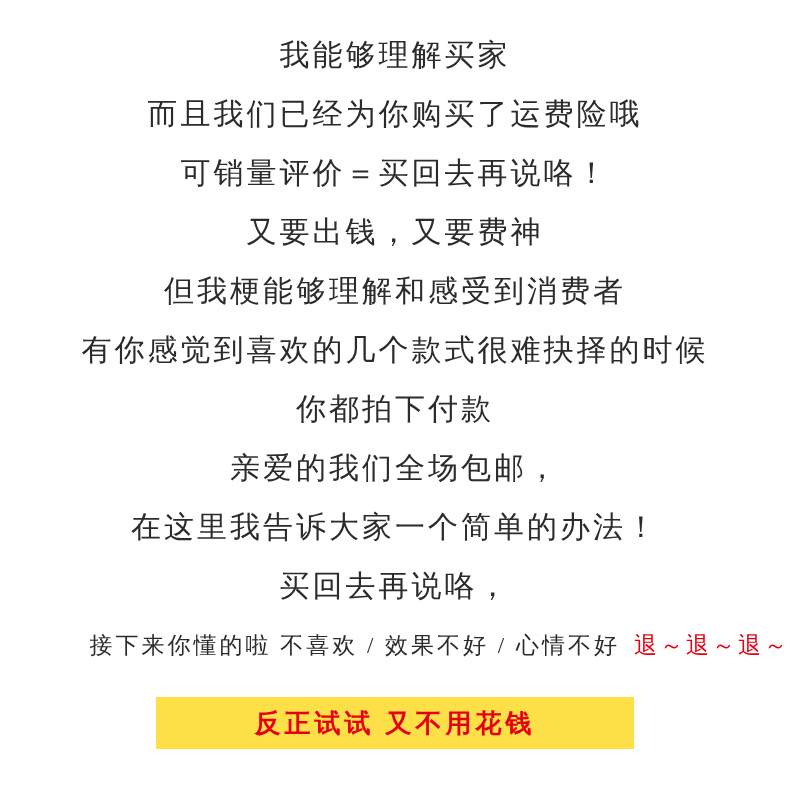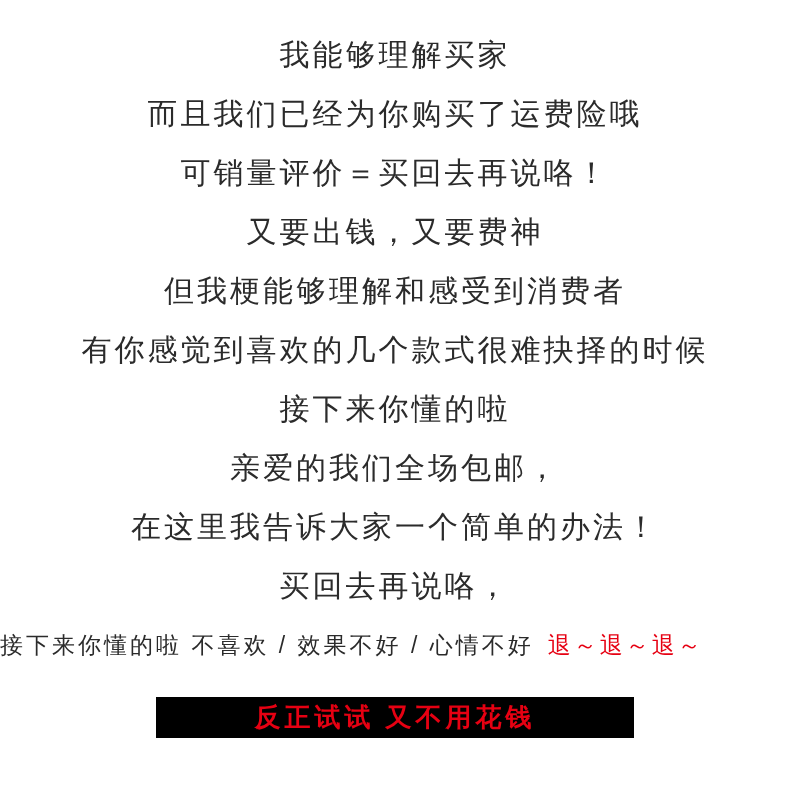--- a/index.html
+++ b/index.html
@@ -32,38 +32,39 @@
     line-height: 1.0;
     margin-bottom: 29px;
     white-space: nowrap;
     font-weight: 500;
   }
   .line:last-of-type {
     margin-bottom: 0;
   }
   .line-mixed {
     width: 100%;
-    text-align: left;
+    text-align: right;
     margin-bottom: 22px;
     white-space: nowrap;
     font-size: 23px;
     letter-spacing: 3px;
     font-weight: 500;
+    font-family: Liberation Serif, serif;
   }
   .seg-dark {
     color: #2b2b2b;
   }
   .seg-red {
     color: #e60012;
     margin-left: 14px;
   }
   .banner {
-    background: #000000;
+    background: #fde047;
     width: 478px;
-    height: 41px;
+    height: 52px;
     display: flex;
     align-items: center;
     justify-content: center;
     margin-top: 14px;
   }
   .banner-text {
     color: #e60012;
     font-size: 26px;
     letter-spacing: 4px;
     font-weight: 700;
@@ -74,21 +75,21 @@
 <body>
 
 <div class="page">
 
   <div class="line">我能够理解买家</div>
   <div class="line">而且我们已经为你购买了运费险哦</div>
   <div class="line">可销量评价＝买回去再说咯！</div>
   <div class="line">又要出钱，又要费神</div>
   <div class="line">但我梗能够理解和感受到消费者</div>
   <div class="line">有你感觉到喜欢的几个款式很难抉择的时候</div>
-  <div class="line">接下来你懂的啦</div>
+  <div class="line">你都拍下付款</div>
   <div class="line">亲爱的我们全场包邮，</div>
   <div class="line">在这里我告诉大家一个简单的办法！</div>
   <div class="line">买回去再说咯，</div>
 
   <div class="line-mixed">
     <span class="seg-dark">接下来你懂的啦  不喜欢 / 效果不好 / 心情不好</span><span class="seg-red">退～退～退～</span>
   </div>
 
   <div class="banner">
     <span class="banner-text">反正试试  又不用花钱</span>

